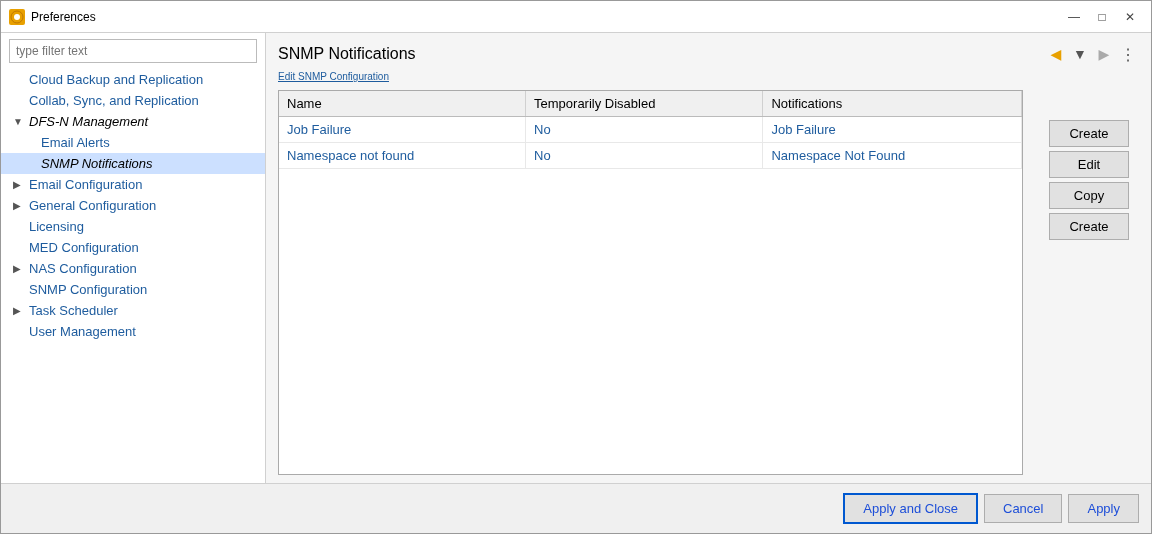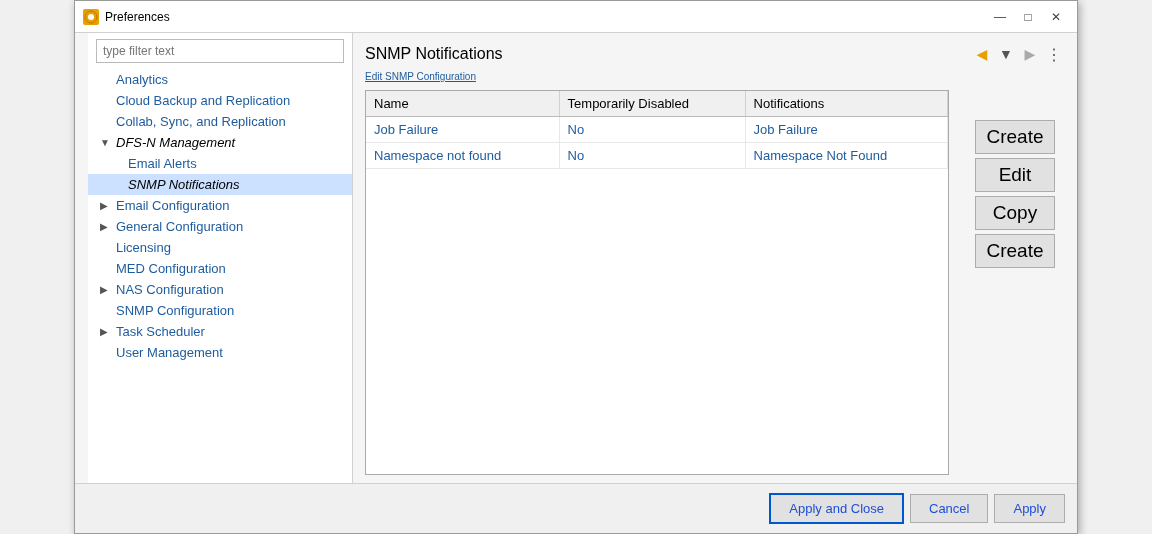--- a/index.html
+++ b/index.html
@@ -8,21 +8,21 @@
       font-size: 13px;
       background: #f0f0f0;
       display: flex;
       justify-content: center;
       align-items: center;
       width: 1152px;
       height: 534px;
       overflow: hidden;
     }
     .window {
-      width: 1004px;
+      width: 1152px;
       height: 534px;
       background: #f5f5f5;
       border: 1px solid #999;
       display: flex;
       flex-direction: column;
       box-shadow: 2px 2px 8px rgba(0,0,0,0.3);
     }
     .title-bar {
       background: #ffffff;
       border-bottom: 1px solid #d0d0d0;
@@ -72,21 +72,20 @@
       overflow: hidden;
     }
     .sidebar {
       width: 265px;
       background: #ffffff;
       border-right: 1px solid #d0d0d0;
       display: flex;
       flex-direction: column;
       flex-shrink: 0;
       overflow-y: auto;
-      margin-left: 13px;
     }
     .filter-input {
       margin: 6px 8px;
       padding: 4px 6px;
       border: 1px solid #bbb;
       font-size: 12px;
       color: #999;
       width: calc(100% - 16px);
       outline: none;
     }
@@ -172,21 +171,21 @@
       gap: 4px;
       padding: 0 10px 0 10px;
       padding-top: 30px;
     }
     .side-btn {
       width: 80px;
       padding: 5px 8px;
       background: #e1e1e1;
       border: 1px solid #adadad;
       cursor: pointer;
-      font-size: 19px;
+      font-size: 13px;
       text-align: center;
       color: #000;
     }
     .side-btn:disabled { color: #888; background: #e8e8e8; cursor: default; }
     .table-content {
       display: flex;
       gap: 16px;
       flex: 1;
       overflow: hidden;
       padding-bottom: 8px;
@@ -256,24 +255,20 @@
       <button class="title-btn close">✕</button>
     </div>
   </div>
 
   <div class="content-area">
 
     <div class="sidebar">
       <input class="filter-input" type="text" placeholder="type filter text" style="">
 
       <div id="sidebar-items">
-          <div class="sidebar-item level1" style="padding-left: 12px;">
-            <span class="expand-icon">&nbsp;</span>
-            <span class="sidebar-item-label">Analytics</span>
-          </div>
           <div class="sidebar-item level1" style="padding-left: 12px;">
             <span class="expand-icon">&nbsp;</span>
             <span class="sidebar-item-label">Cloud Backup and Replication</span>
           </div>
           <div class="sidebar-item level1" style="padding-left: 12px;">
             <span class="expand-icon">&nbsp;</span>
             <span class="sidebar-item-label">Collab, Sync, and Replication</span>
           </div>
           <div class="sidebar-item level1" style="padding-left: 12px;">
             <span class="expand-icon">▼</span>

